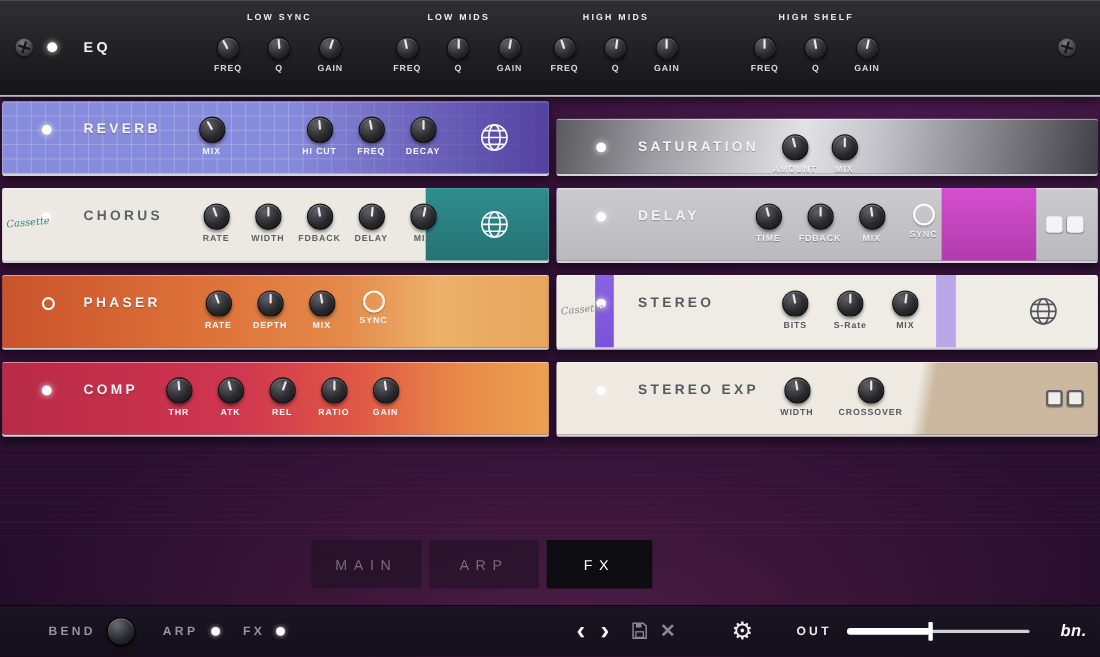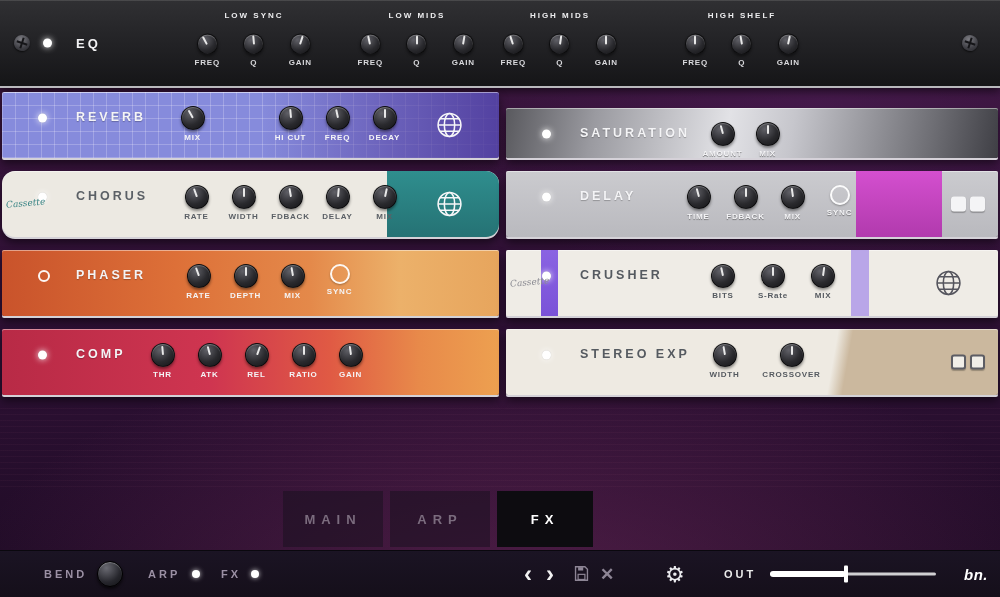--- a/index.html
+++ b/index.html
@@ -85,21 +85,21 @@
       linear-gradient(90deg, rgba(255,255,255,0.22) 1px, transparent 1px);
     background-size:auto,13px 13px,13px 13px;}
   .m-reverb .ctrl-row{left:167px;}
   .m-reverb .ctrl:nth-child(2){margin-left:51px;}
 
   .m-saturation{background:linear-gradient(100deg,#59595e 0%,#9a9aa0 18%,#e2e2e6 45%,var(--c-saturation) 58%,#6e6e74 86%,#3f3f45 100%);
     text-shadow:0 1px 1px rgba(0,0,0,0.45);margin-top:16px;}
   .m-saturation .ctrl-row{left:194px;}
   .m-saturation .ctrl{width:45px;}
 
-  .m-chorus{background:var(--c-chorus-base);color:#5b6066;border-radius:13px;}
+  .m-chorus{background:var(--c-chorus-base);color:#5b6066;}
   .m-chorus .m-title,.m-chorus .ctrl-label{text-shadow:none;}
   .m-chorus::after{content:"";position:absolute;right:0;top:0;bottom:0;width:112px;
     background:linear-gradient(180deg,var(--c-chorus-accent),#257274);}
   .m-chorus .ctrl-row{left:171px;}
   .m-chorus .script-logo{color:#3a8585;}
 
   .m-delay{background:linear-gradient(180deg,#cbcbcf,var(--c-delay-base));text-shadow:0 1px 1px rgba(0,0,0,0.4);}
   .m-delay::before{content:"";position:absolute;left:350px;width:86px;top:0;bottom:0;
     background:linear-gradient(180deg,var(--c-delay-accent),#b13aad);}
   .m-delay .ctrl-row{left:169px;}
@@ -119,23 +119,23 @@
   .m-comp{background:linear-gradient(90deg,#b82a46 0%,var(--c-comp) 42%,#e05a44 66%,#e88a4a 84%,#eda050 100%);}
   .m-comp .ctrl-row{left:137px;}
 
   .m-stereo{background:linear-gradient(100deg,var(--c-stereo-base) 0 66%,var(--c-stereo-accent) 69%);color:#555a60;}
   .m-stereo .m-title{text-shadow:none;}
   .m-stereo .ctrl-row{left:195px;}
   .m-stereo .ctrl:nth-child(2){margin-left:20px;}
 
   
   #tab-bar{position:absolute;left:283px;top:491px;display:flex;gap:7px;z-index:5;}
-  .tab{width:100px;height:56px;border:none;cursor:pointer;display:flex;align-items:center;justify-content:center;
+  .tab{width:100px;height:44px;border:none;cursor:pointer;display:flex;align-items:center;justify-content:center;
     background:rgba(28,18,32,0.58);color:#7b6c7e;font-family:inherit;
-    font-size:13px;font-weight:700;letter-spacing:6px;padding-left:6px;}
+    font-size:13px;font-weight:400;letter-spacing:6px;padding-left:6px;}
   .tab.active{background:var(--c-tab-active-bg);color:#fff;width:96px;}
 
   
   .bottom-bar{position:absolute;left:0;top:550px;width:1000px;height:47px;
     background:linear-gradient(180deg,#1b1424,var(--c-bottom-bar));box-shadow:inset 0 1px 0 rgba(0,0,0,0.6);z-index:6;}
   .bottom-bar > *{position:absolute;top:50%;transform:translateY(-50%);}
   .bar-label{font-size:11px;font-weight:700;letter-spacing:3px;color:#9b90a4;}
   .bend-label{left:44px;} .arp-label{left:148px;} .fxi-label{left:221px;}
   .out-label{left:724px;color:#ececec;}
   .bend-knob{left:97px;width:26px;height:26px;border-radius:50%;
@@ -418,21 +418,21 @@
             <div class="ctrl-label">MIX</div>
           </div>
           <div class="ctrl">
             <div class="toggle"></div>
             <div class="ctrl-label">SYNC</div>
           </div>
         </div>
       </section>
       <section class="module m-crusher">
         <div class="led"></div>
-        <div class="m-title">CRUSHER</div>
+        <div class="m-title">STEREO</div>
         <div class="ctrl-row">
           <div class="ctrl">
             <div class="knob" style="--a: -12deg;">
               <div class="ind"></div>
             </div>
             <div class="ctrl-label">BITS</div>
           </div>
           <div class="ctrl">
             <div class="knob" style="--a: 0deg;">
               <div class="ind"></div>

